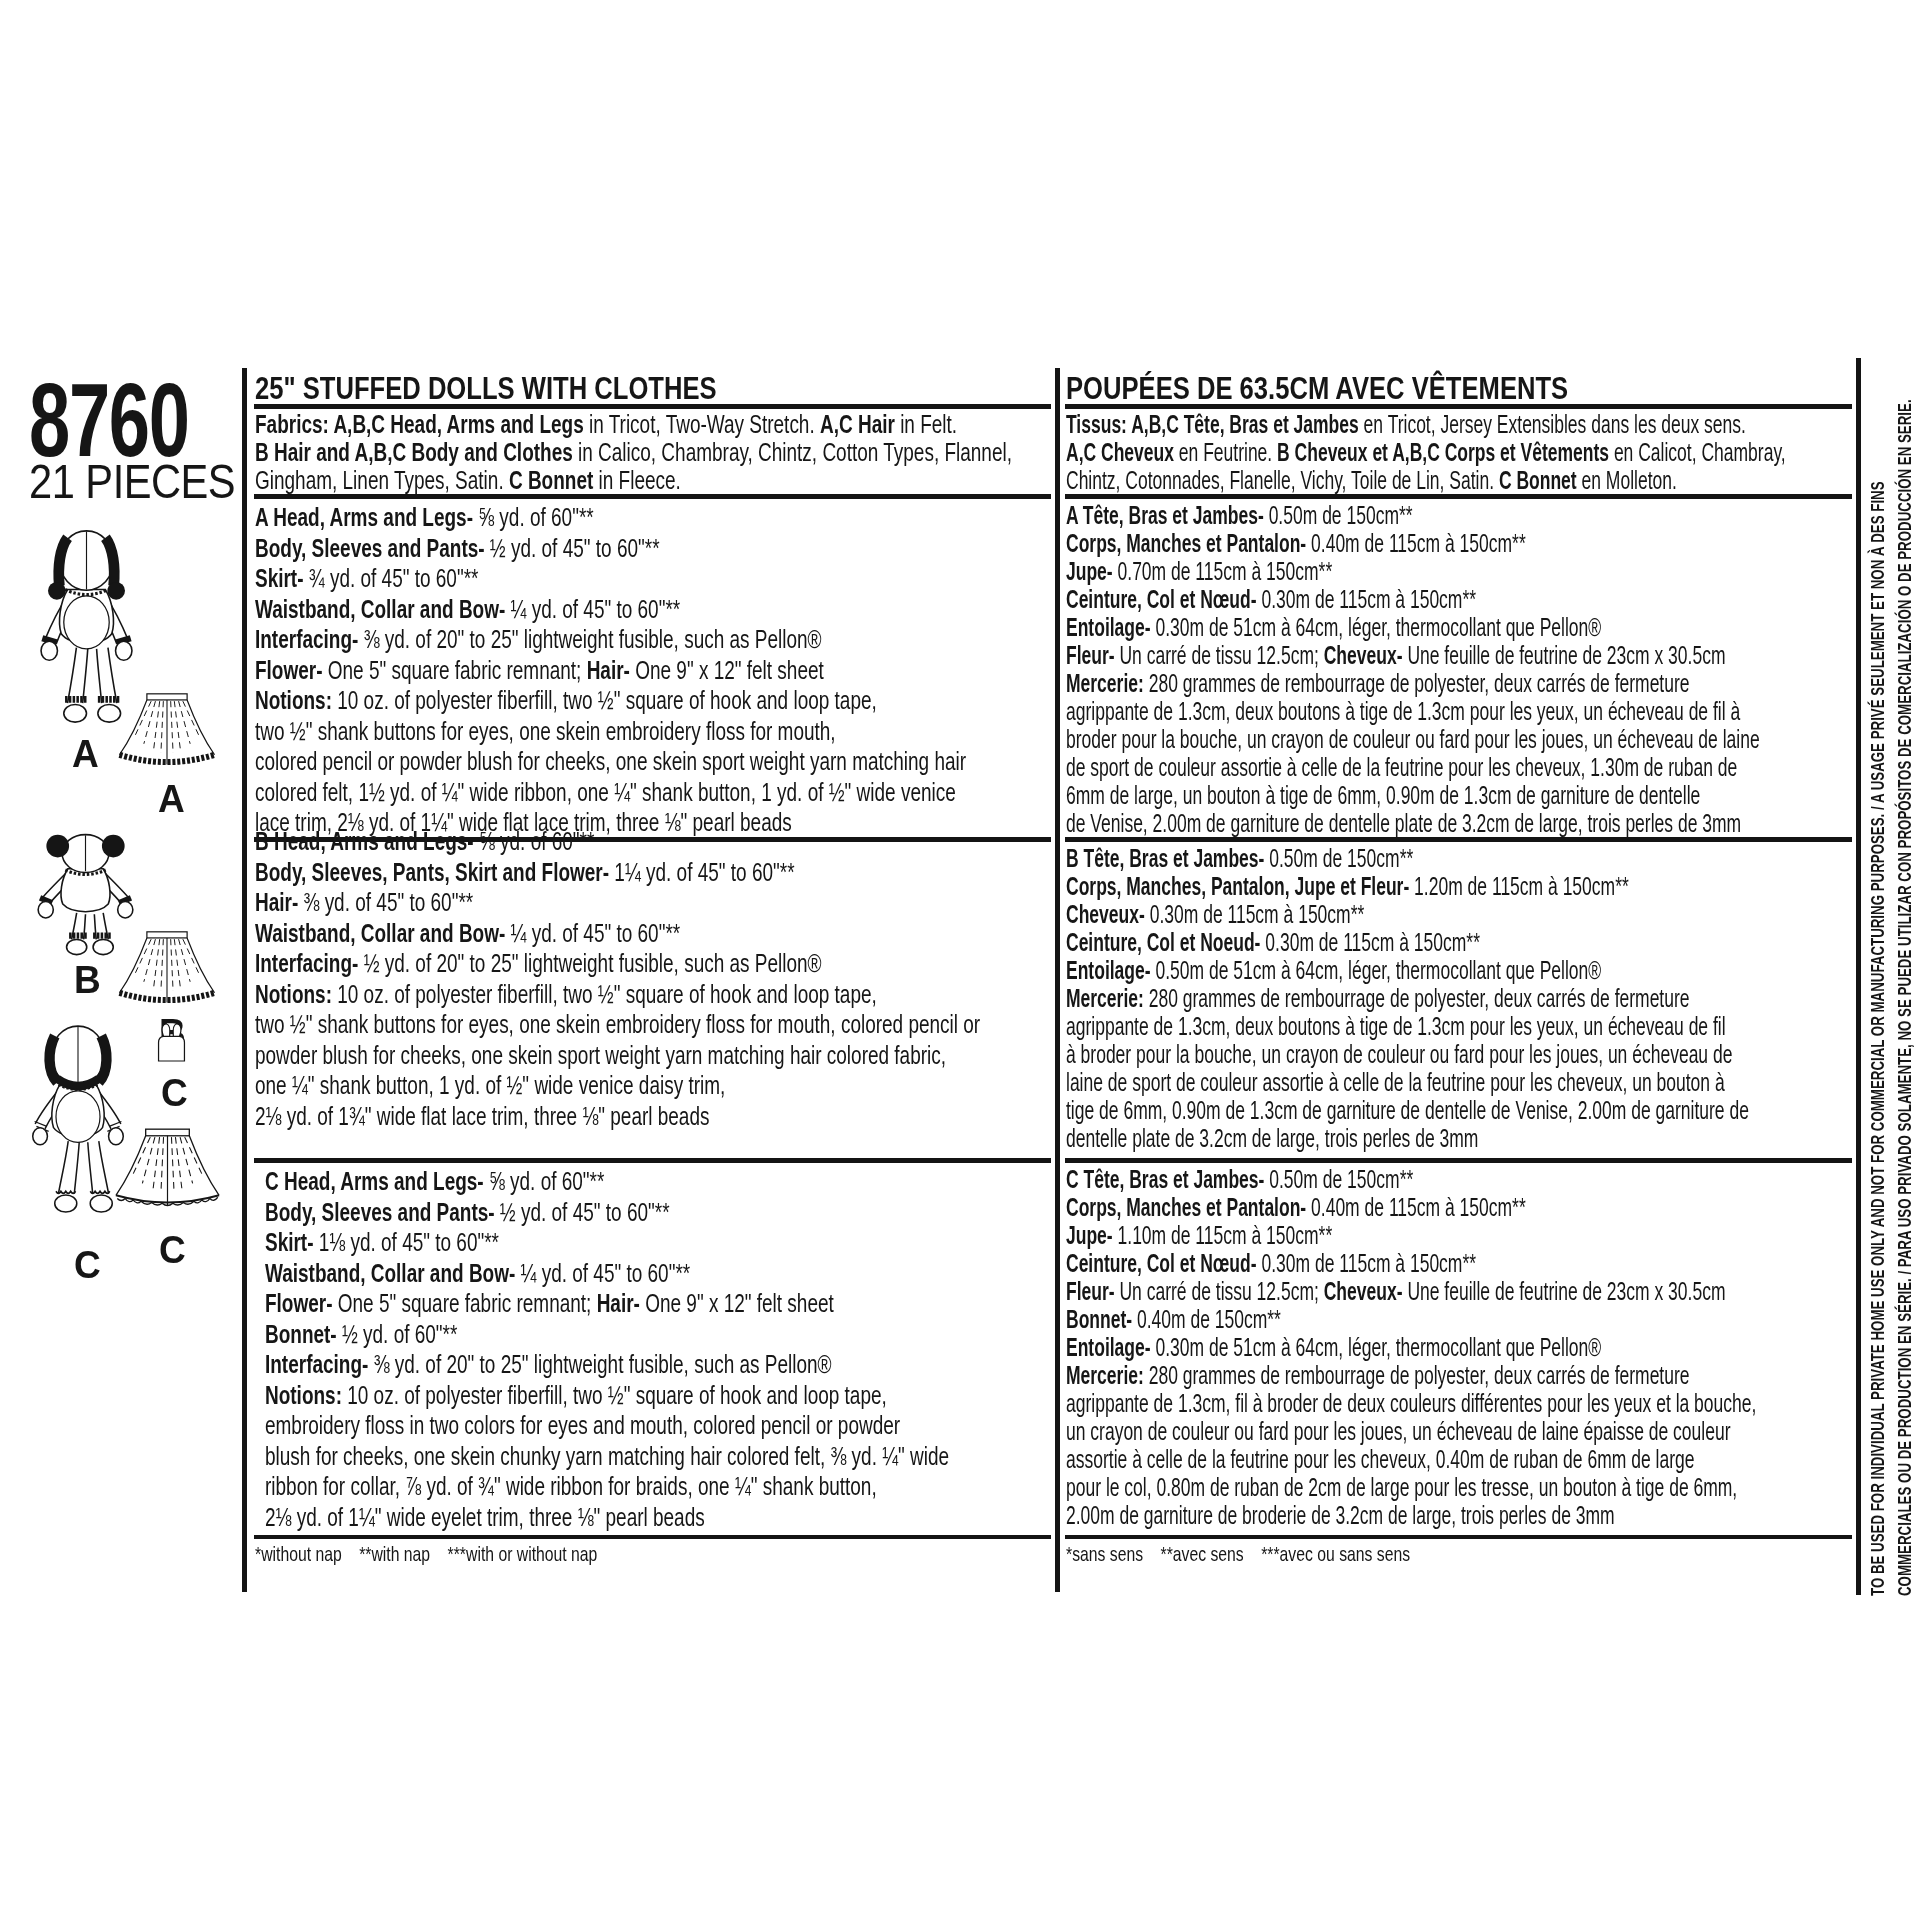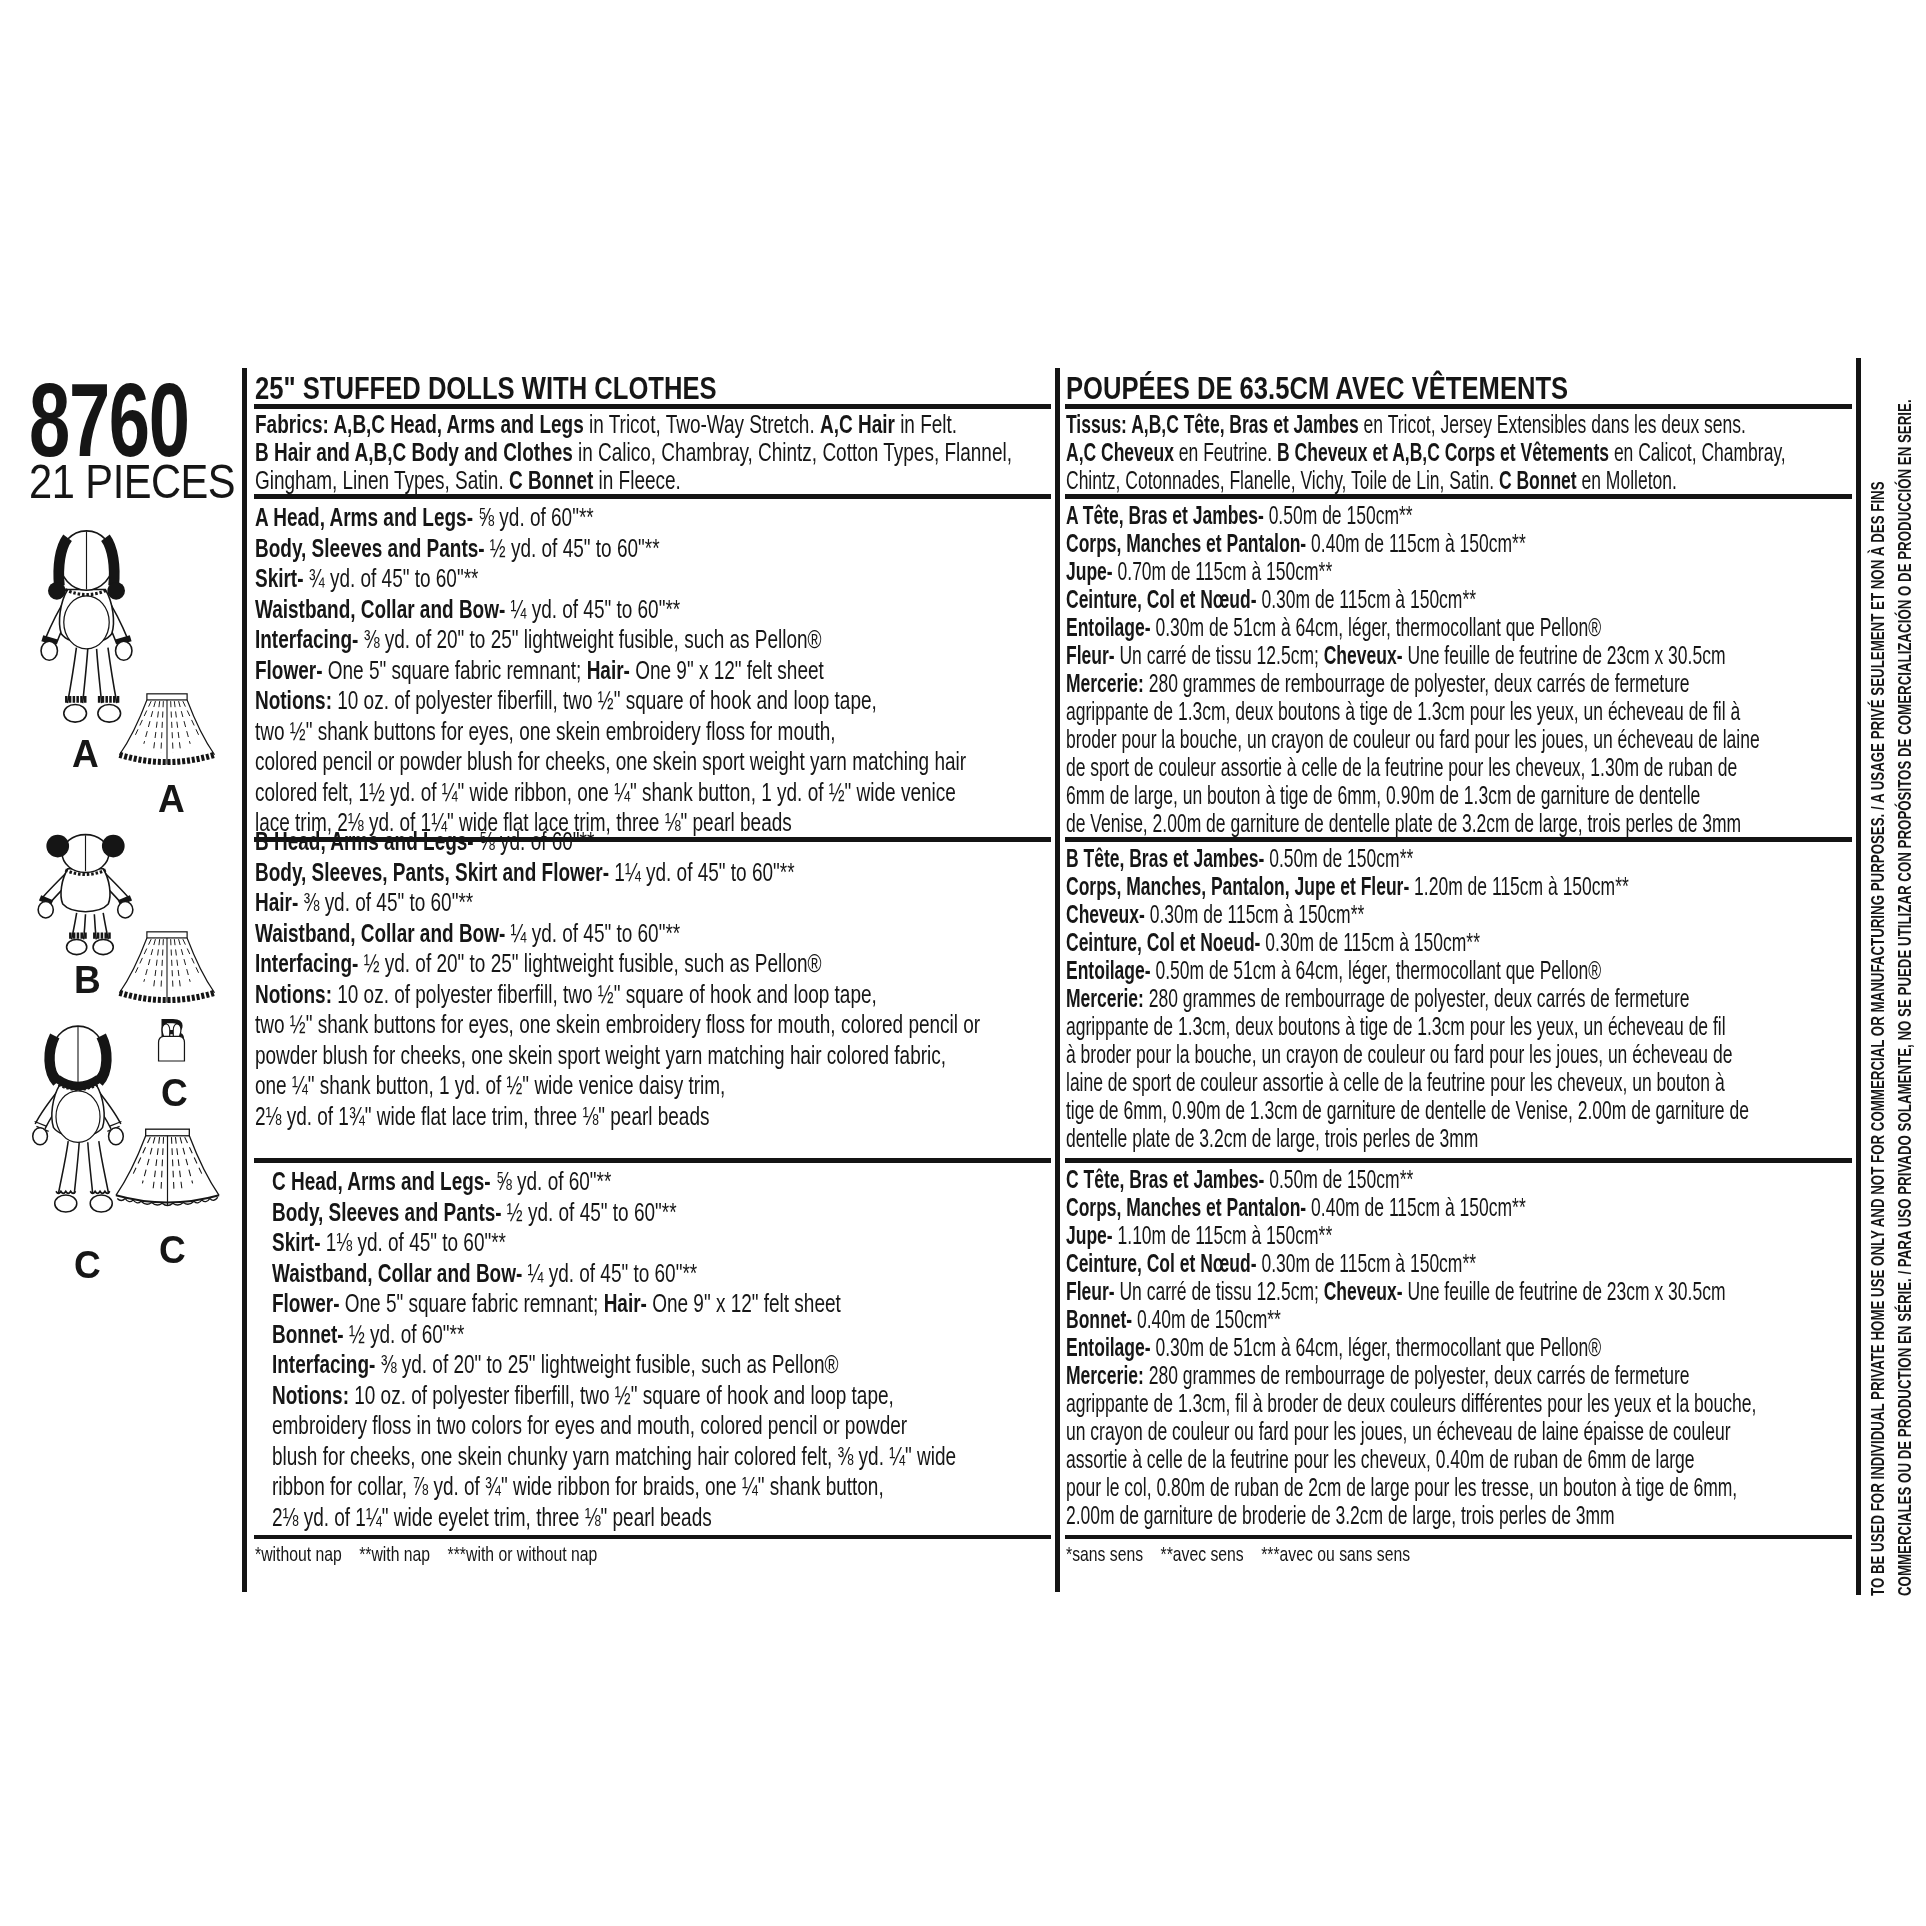--- a/index.html
+++ b/index.html
@@ -247,21 +247,21 @@
       <div class="line"><span class="b">Waistband, Collar and Bow-</span><span> ¼ yd. of 45" to 60"**</span></div>
       <div class="line"><span class="b">Interfacing-</span><span> ½ yd. of 20" to 25" lightweight fusible, such as Pellon®</span></div>
       <div class="line"><span class="b">Notions:</span><span> 10 oz. of polyester fiberfill, two ½" square of hook and loop tape,</span></div>
       <div class="line"><span>two ½" shank buttons for eyes, one skein embroidery floss for mouth, colored pencil or</span></div>
       <div class="line"><span>powder blush for cheeks, one skein sport weight yarn matching hair colored fabric,</span></div>
       <div class="line"><span>one ¼" shank button, 1 yd. of ½" wide venice daisy trim,</span></div>
       <div class="line"><span>2⅛ yd. of 1¾" wide flat lace trim, three ⅛" pearl beads</span></div>
     </div>
   <div class="rule-h" style="left:254px;top:1158px;width:797px;"></div>
 
-  <div class="abs" style="left:272px;top:1166px;">
+  <div class="abs" style="left:265px;top:1166px;">
       <div class="line"><span class="b">C Head, Arms and Legs-</span><span> ⅝ yd. of 60"**</span></div>
       <div class="line"><span class="b">Body, Sleeves and Pants-</span><span> ½ yd. of 45" to 60"**</span></div>
       <div class="line"><span class="b">Skirt-</span><span> 1⅛ yd. of 45" to 60"**</span></div>
       <div class="line"><span class="b">Waistband, Collar and Bow-</span><span> ¼ yd. of 45" to 60"**</span></div>
       <div class="line"><span class="b">Flower-</span><span> One 5" square fabric remnant; </span><span class="b">Hair-</span><span> One 9" x 12" felt sheet</span></div>
       <div class="line"><span class="b">Bonnet-</span><span> ½ yd. of 60"**</span></div>
       <div class="line"><span class="b">Interfacing-</span><span> ⅜ yd. of 20" to 25" lightweight fusible, such as Pellon®</span></div>
       <div class="line"><span class="b">Notions:</span><span> 10 oz. of polyester fiberfill, two ½" square of hook and loop tape,</span></div>
       <div class="line"><span>embroidery floss in two colors for eyes and mouth, colored pencil or powder</span></div>
       <div class="line"><span>blush for cheeks, one skein chunky yarn matching hair colored felt, ⅜ yd. ¼" wide</span></div>

